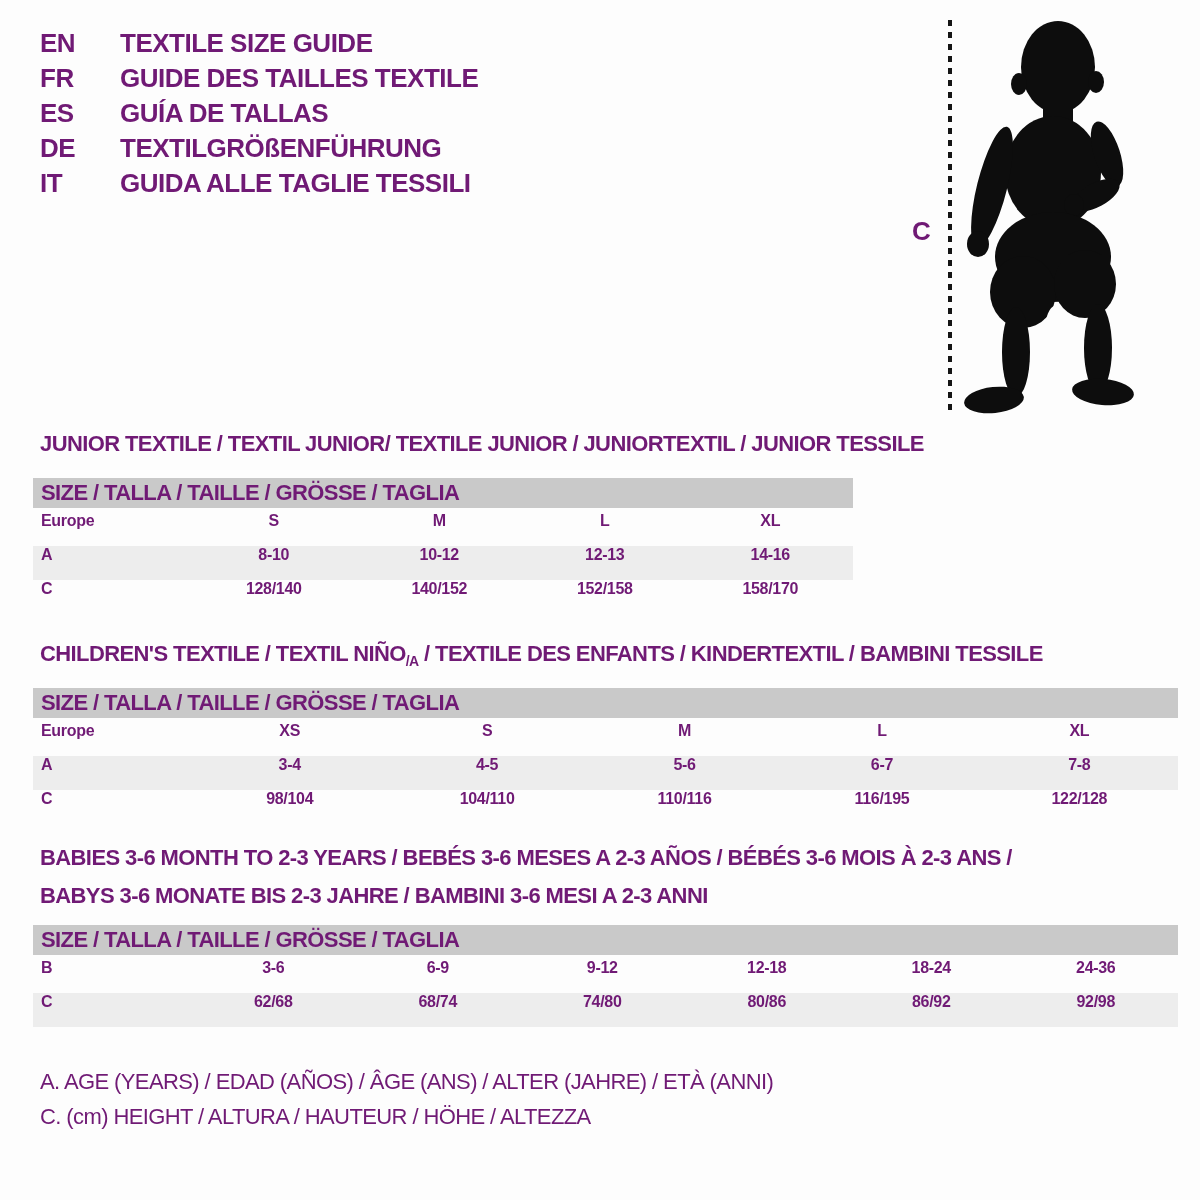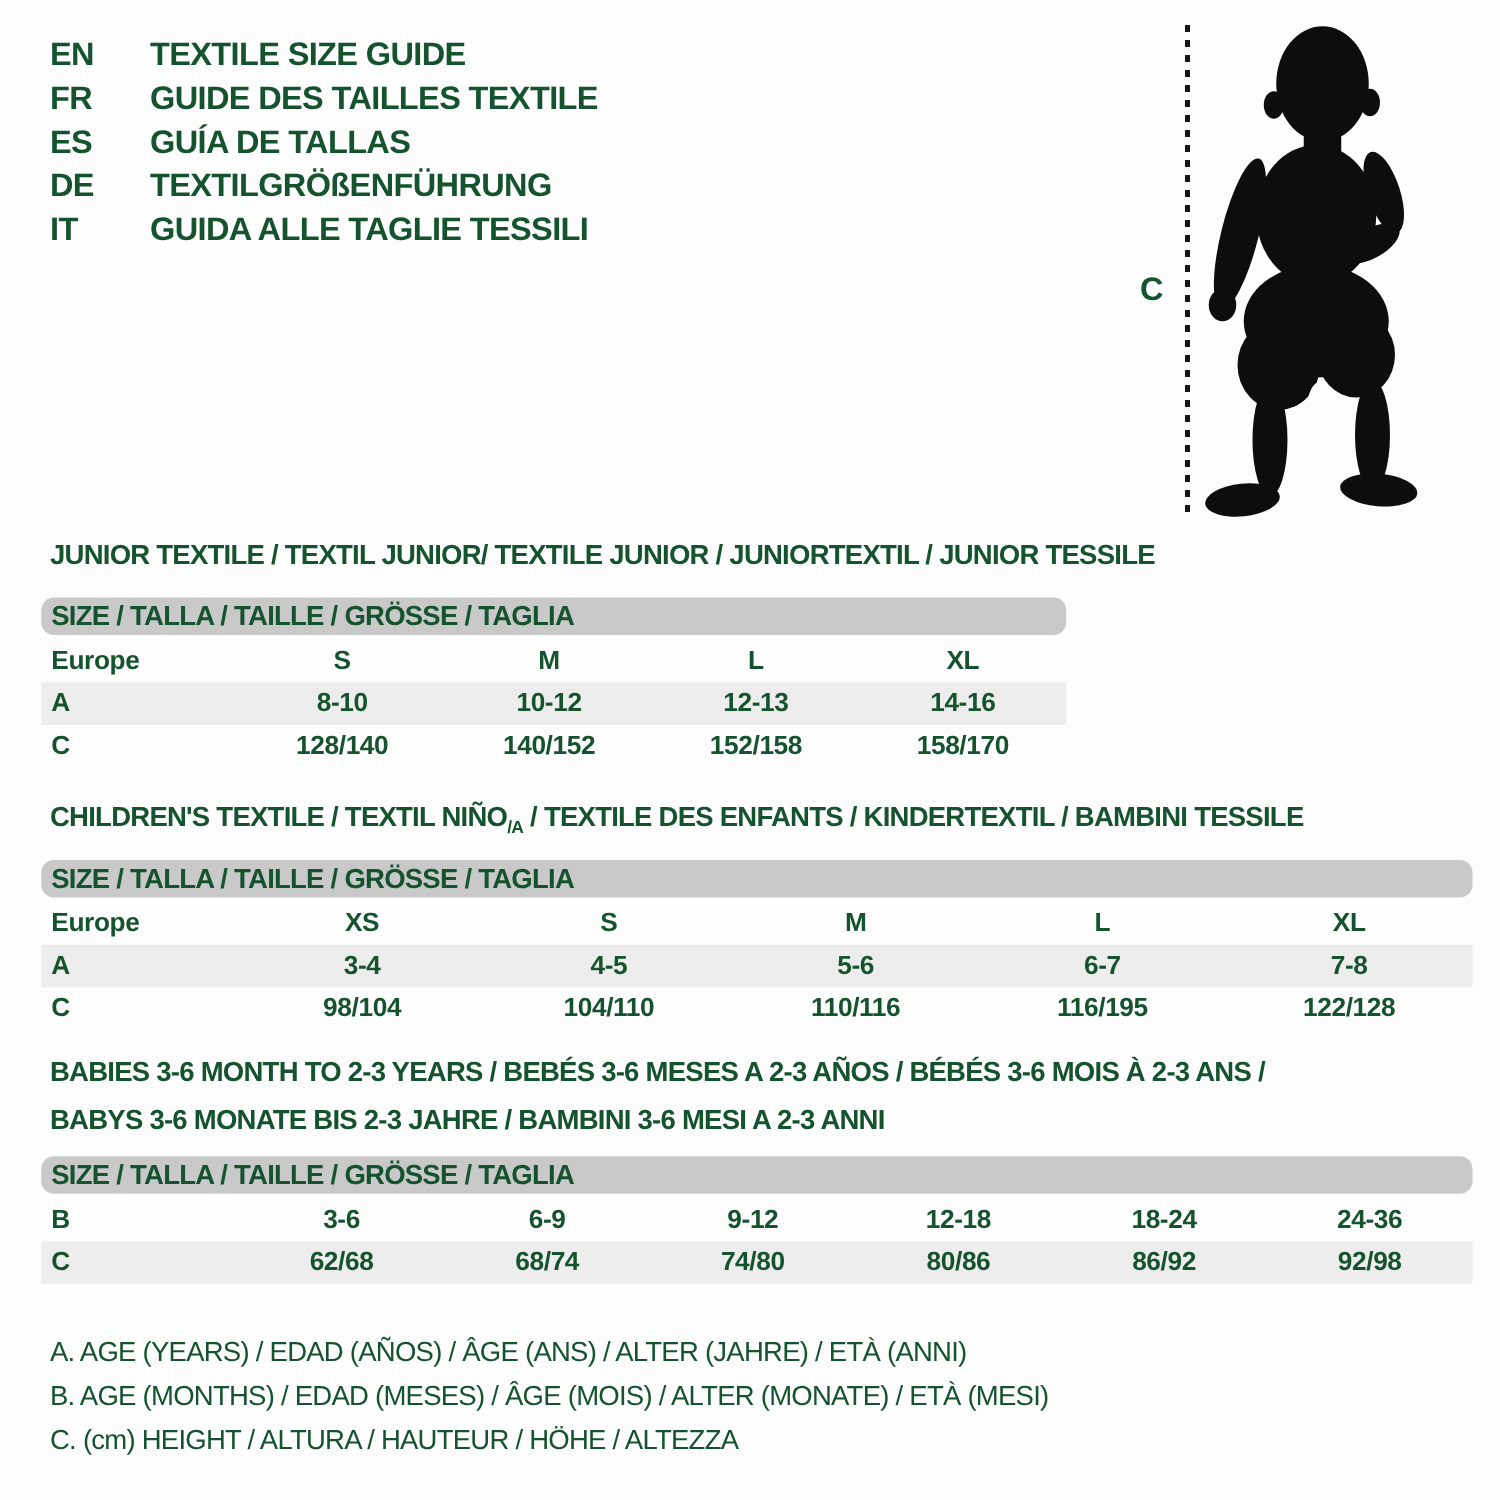--- a/index.html
+++ b/index.html
@@ -1,21 +1,21 @@
 <!DOCTYPE html>
 <html><head>
 <meta charset="utf-8">
 <style>
   html,body{margin:0;padding:0;background:#ffffff;}
   .page{
     position:relative;
     width:1200px;height:1200px;
     background:#fdfdfd;
     font-family:"Liberation Sans","DejaVu Sans",sans-serif;
-    color:#14532d;
+    color:#701a75;
     overflow:hidden;
   }
   .abs{position:absolute;}
   
   .lang-list{left:40px;top:26px;}
   .lang-row{display:flex;height:35px;align-items:center;
     font-size:26px;font-weight:bold;letter-spacing:-0.5px;}
   .lang-code{width:80px;}
   .lang-label{white-space:nowrap;}
   
@@ -28,24 +28,23 @@
   
   .ttl{font-size:22px;font-weight:bold;letter-spacing:-0.6px;white-space:nowrap;}
   .subA{font-size:14px;vertical-align:sub;}
   
   .size-table{left:33px;}
   .size-bar{
     height:30px;background:#c9c9c9;
     font-size:22px;font-weight:bold;line-height:30px;
     padding-left:8px;letter-spacing:-0.6px;
     margin-bottom:4px;
-    border-radius:10px;
   }
-  .trow{display:flex;height:34px;align-items:center;
-    font-size:21px;font-weight:bold;letter-spacing:-0.3px;}
+  .trow{display:flex;height:34px;align-items:flex-start;
+    font-size:16px;font-weight:bold;letter-spacing:-0.3px;}
   .rows .trow:nth-child(even){background:#ededed;}
   .cell{flex:1;text-align:center;}
   .cell.rowlabel{flex:0 0 150px;text-align:left;padding-left:8px;}
   
   .legend{left:40px;top:1064px;}
   .legend-line{height:35px;line-height:35px;font-size:22px;font-weight:normal;
     letter-spacing:-0.6px;white-space:nowrap;}
 </style>
 </head>
 <body>
@@ -190,17 +189,16 @@
         <div class="cell">74/80</div>
         <div class="cell">80/86</div>
         <div class="cell">86/92</div>
         <div class="cell">92/98</div>
       </div>
     </div>
   </div>
 
   <section class="abs legend">
     <div class="legend-line">A. AGE (YEARS) / EDAD (AÑOS) / ÂGE (ANS) / ALTER (JAHRE) / ETÀ (ANNI)</div>
-    <div class="legend-line">B. AGE (MONTHS) / EDAD (MESES) / ÂGE (MOIS) / ALTER (MONATE) / ETÀ (MESI)</div>
     <div class="legend-line">C. (cm) HEIGHT / ALTURA / HAUTEUR / HÖHE / ALTEZZA</div>
   </section>
 
 </div>
 
 </body></html>

